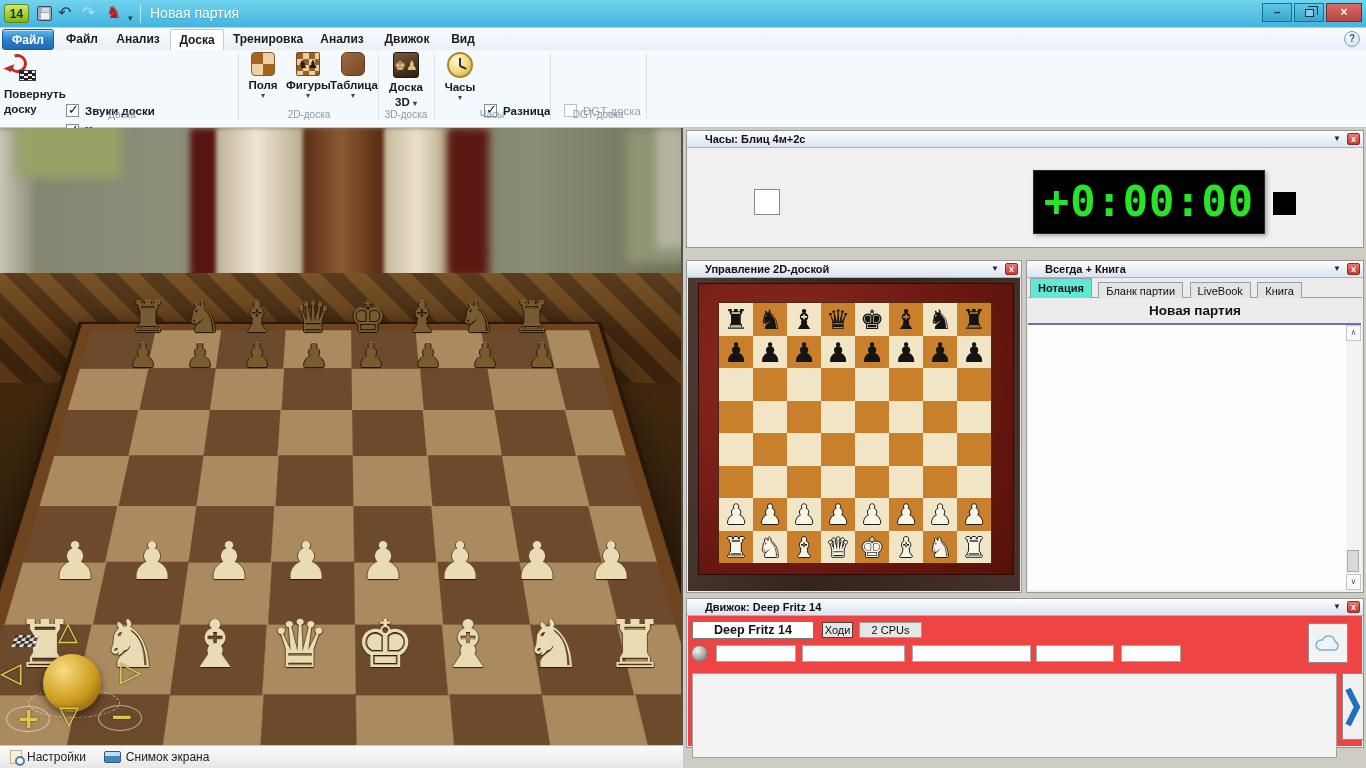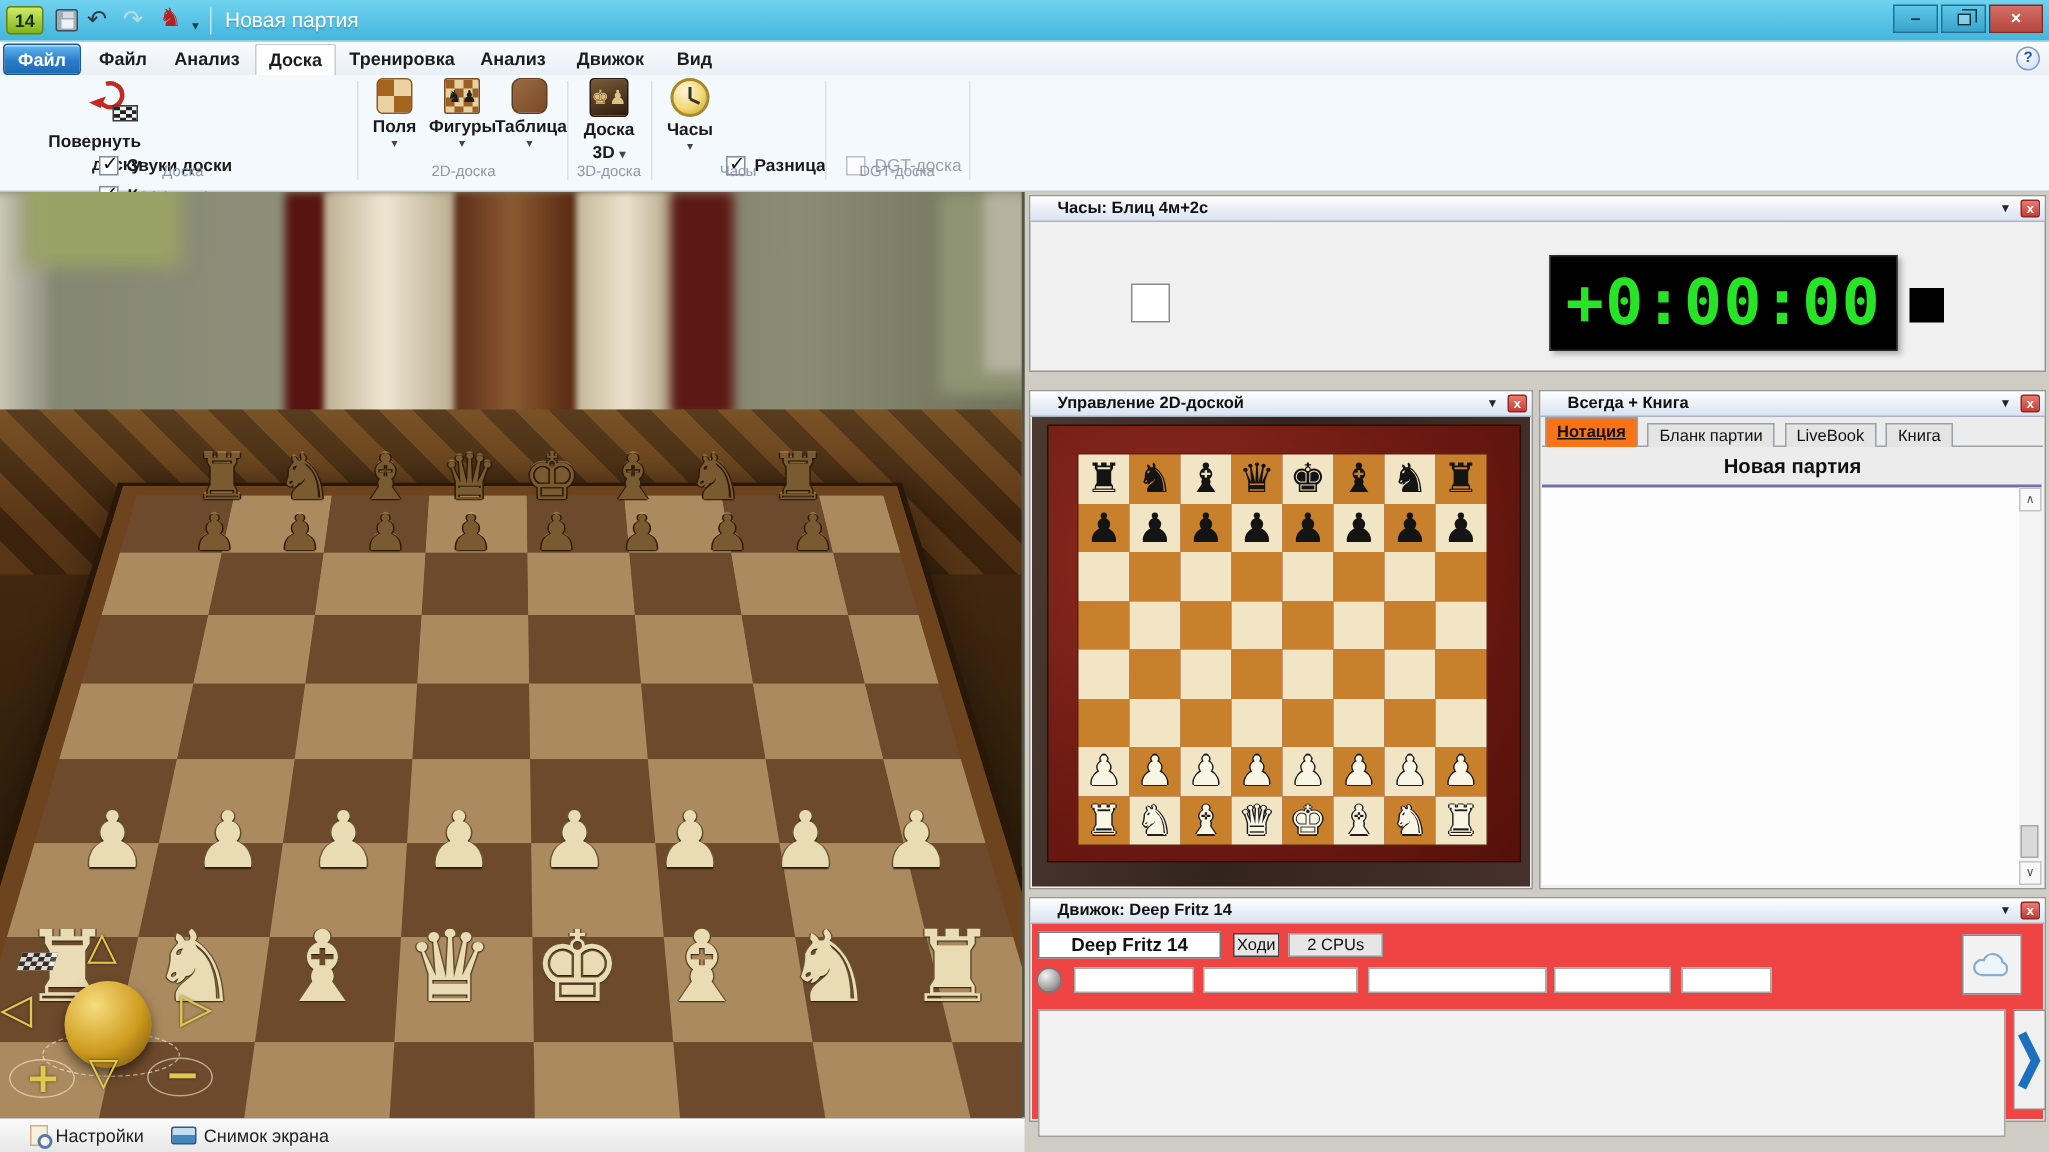--- a/index.html
+++ b/index.html
@@ -40,21 +40,21 @@
   .rbtn{position:absolute;top:2px;text-align:center;cursor:default;}
   .ric{margin:0 auto;}
   .rlab{font-size:11.5px;font-weight:600;color:#1a1a1a;line-height:12px;margin-top:3px;}
   .rarr{font-size:8px;color:#444;line-height:9px;}
   .rcheck{position:absolute;height:15px;display:flex;align-items:center;}
   .cb{display:inline-block;width:13px;height:13px;background:#fdfdfd;border:1px solid #7e8ea0;position:relative;}
   .cb .tick{position:absolute;left:1px;top:-3px;font-size:13px;font-weight:bold;color:#111;font-family:"DejaVu Sans",sans-serif;}
   .cb.dis{border-color:#b7bfc7;}
   .cbl{font-size:11.5px;font-weight:600;color:#1a1a1a;margin-left:6px;white-space:nowrap;}
   .cbl.dis{color:#9aa2aa;font-weight:400;}
-  .flipbtn{position:absolute;left:20px;top:2px;width:74px;height:70px;text-align:right;}
+  .flipbtn{position:absolute;left:4px;top:2px;width:74px;height:70px;text-align:left;}
   .flipic{position:relative;width:34px;height:28px;margin:1px auto 0;}
   .flip-arc{position:absolute;left:4px;top:1px;width:19px;height:19px;border:3px solid #c32b22;border-radius:50%;border-left-color:transparent;transform:rotate(25deg);}
   .flip-tri{position:absolute;left:1px;top:13px;width:0;height:0;border:6px solid transparent;border-top-color:#c32b22;transform:rotate(-20deg);}
   .flip-board{position:absolute;right:2px;bottom:0;width:17px;height:11px;border:1px solid #3c3c3c;background:conic-gradient(#f0f0f0 0 90deg,#222 90deg 180deg,#f0f0f0 180deg 270deg,#222 270deg);background-size:8px 5px;}
   .ic-fields{width:24px;height:24px;border-radius:4px;border:1px solid #8a5a28;background:conic-gradient(#ecd2a2 0 90deg,#a4641f 90deg 180deg,#ecd2a2 180deg 270deg,#a4641f 270deg);}
   .ic-pieces{width:24px;height:24px;border-radius:2px;border:1px solid #7a4a1e;background:conic-gradient(#e8cf9e 0 90deg,#9a5f26 90deg 180deg,#e8cf9e 180deg 270deg,#9a5f26 270deg);background-size:12px 12px;font-family:"DejaVu Sans",sans-serif;font-size:11px;line-height:23px;color:#1c1c1c;text-align:center;}
   .ic-table{width:24px;height:24px;border-radius:6px;border:1px solid #5e3a1e;background:linear-gradient(135deg,#9a6a42,#7a4a28);}
   .ic-3d{width:26px;height:26px;border-radius:3px;border:1px solid #2a1a0c;background:linear-gradient(160deg,#7a5a38,#2e1c0e);font-family:"DejaVu Sans",sans-serif;font-size:13px;line-height:25px;color:#dfbf84;text-align:center;}
   .ic-clock{position:relative;width:26px;height:26px;border-radius:50%;border:2px solid #a8882e;background:radial-gradient(circle at 35% 30%,#fdf6d8,#f2d876 55%,#cb9c2a);}
   .ic-clock:before{content:"";position:absolute;left:10px;top:4px;width:2px;height:8px;background:#333;}
@@ -78,21 +78,21 @@
   .b2grid{position:absolute;left:19px;top:18px;display:grid;grid-template-columns:repeat(8,34px);grid-template-rows:repeat(8,32.5px);border:1px solid #4a2a16;}
   .sq2.lt{background:#f2e5c6;}
   .sq2.dk{background:#c9802c;}
   .pc{display:block;text-align:center;font-size:27px;line-height:33px;font-family:"DejaVu Sans",sans-serif;}
   .pw{color:#faf6e6;text-shadow:1px 0 #1c1c1c,-1px 0 #1c1c1c,0 1px #1c1c1c,0 -1px #1c1c1c;}
   .pb{color:#141414;}
 
   
   .ntabs{position:absolute;left:1px;top:17px;right:1px;height:20px;background:#ececec;border-bottom:1px solid #9aa0a8;}
   .ntab{display:inline-block;height:16px;margin:3px 0 0 2px;padding:0 7px;font-size:11px;color:#111;background:#e4e4e4;border:1px solid #9aa0a8;border-bottom:none;line-height:16px;vertical-align:bottom;}
-  .ntab.active{height:20px;margin-top:0;background:#f97316;font-weight:bold;line-height:19px;text-decoration:underline;}
+  .ntab.active{height:20px;margin-top:0;background:#5eead4;font-weight:bold;line-height:19px;}
   .nheader{position:absolute;left:1px;top:37px;right:1px;height:25px;background:#ececec;text-align:center;font-weight:bold;font-size:13.5px;line-height:25px;color:#111;}
   .nwhite{position:absolute;left:1px;top:62px;right:17px;bottom:2px;background:#fdfdfd;border-top:2px solid #7070aa;}
   .sb{position:absolute;right:2px;top:62px;width:15px;bottom:2px;background:#f3f3f3;border-top:2px solid #7070aa;}
   .sbbtn{position:absolute;left:0;width:15px;height:16px;background:#f8f8f8;border:1px solid #c4c4c4;color:#555;font-size:8px;text-align:center;line-height:14px;}
   .sbthumb{position:absolute;left:1px;bottom:18px;width:12px;height:22px;background:#d9d9d9;border:1px solid #a8a8a8;}
 
   
   .ebody{position:absolute;left:1px;top:17px;right:1px;bottom:1px;background:#ef4444;}
   .ebtn{position:absolute;text-align:center;font-size:11px;color:#111;background:#e6e6e6;border:1px solid #7a7a7a;}
   .ename{left:4px;top:5px;width:122px;height:18px;background:#fff;font-weight:bold;font-size:12.5px;line-height:16px;}
@@ -114,21 +114,21 @@
   .p3{position:absolute;transform:translate(-50%,-92%);line-height:1;font-family:"DejaVu Sans",sans-serif;z-index:3;}
   .pl3{color:#e9dcb4;text-shadow:0 1px 1px #2a1c08,1px 0 0 #6d5a34,-1px 0 0 #6d5a34;}
   .pd3{color:#7a5a30;text-shadow:0 1px 1px #190f04,1px 0 0 #33210c,-1px 0 0 #33210c,0 -1px 0 rgba(255,225,160,.28);}
   .nav{position:absolute;color:#ddc94e;z-index:5;font-family:"DejaVu Sans",sans-serif;text-shadow:0 0 2px rgba(0,0,0,.6);}
   .navball{position:absolute;left:43px;top:526px;width:58px;height:58px;border-radius:50%;background:radial-gradient(circle at 35% 28%,#f6dd7f,#cf9c1e 55%,#6b4a08);box-shadow:0 4px 8px rgba(0,0,0,.5);z-index:5;}
   .navring{position:absolute;left:28px;top:560px;width:92px;height:30px;border:1px dashed rgba(255,255,255,.55);border-radius:50%;z-index:4;}
   .navcheck{position:absolute;left:13px;top:507px;width:24px;height:12px;background:conic-gradient(rgba(240,240,240,.85) 0 90deg,rgba(40,40,40,.8) 90deg 180deg,rgba(240,240,240,.85) 180deg 270deg,rgba(40,40,40,.8) 270deg);background-size:8px 6px;z-index:5;transform:skewX(-18deg);}
   .navoval{position:absolute;width:44px;height:26px;border:1px solid rgba(240,235,210,.6);border-radius:50%;z-index:5;}
 
   
-  .statusbar{position:absolute;left:0;top:745px;width:683px;height:23px;background:linear-gradient(#fbfbfb,#e7e7e7);border-top:1px solid #c6c6c6;display:flex;align-items:center;padding-left:20px;gap:18px;}
+  .statusbar{position:absolute;left:0;top:745px;width:683px;height:23px;background:linear-gradient(#fbfbfb,#e7e7e7);border-top:1px solid #c6c6c6;display:flex;align-items:center;padding-left:10px;gap:18px;}
   .sbitem{display:flex;align-items:center;gap:5px;font-size:12px;color:#222;}
   .ic-set{position:relative;width:12px;height:14px;background:#f8f0df;border:1px solid #c9b187;}
   .ic-set:after{content:"";position:absolute;right:-4px;bottom:-3px;width:6px;height:6px;border:2px solid #5878a8;border-radius:50%;background:rgba(255,255,255,.7);}
   .ic-shot{width:17px;height:12px;border:1px solid #33587c;border-radius:2px;background:linear-gradient(#c2dcf0 0 45%,#4586bе 45%);background:linear-gradient(#c2dcf0 0 45%,#4586be 45%);}
 </style>
 </head>
 <body>
 
 <div id="root">
 

